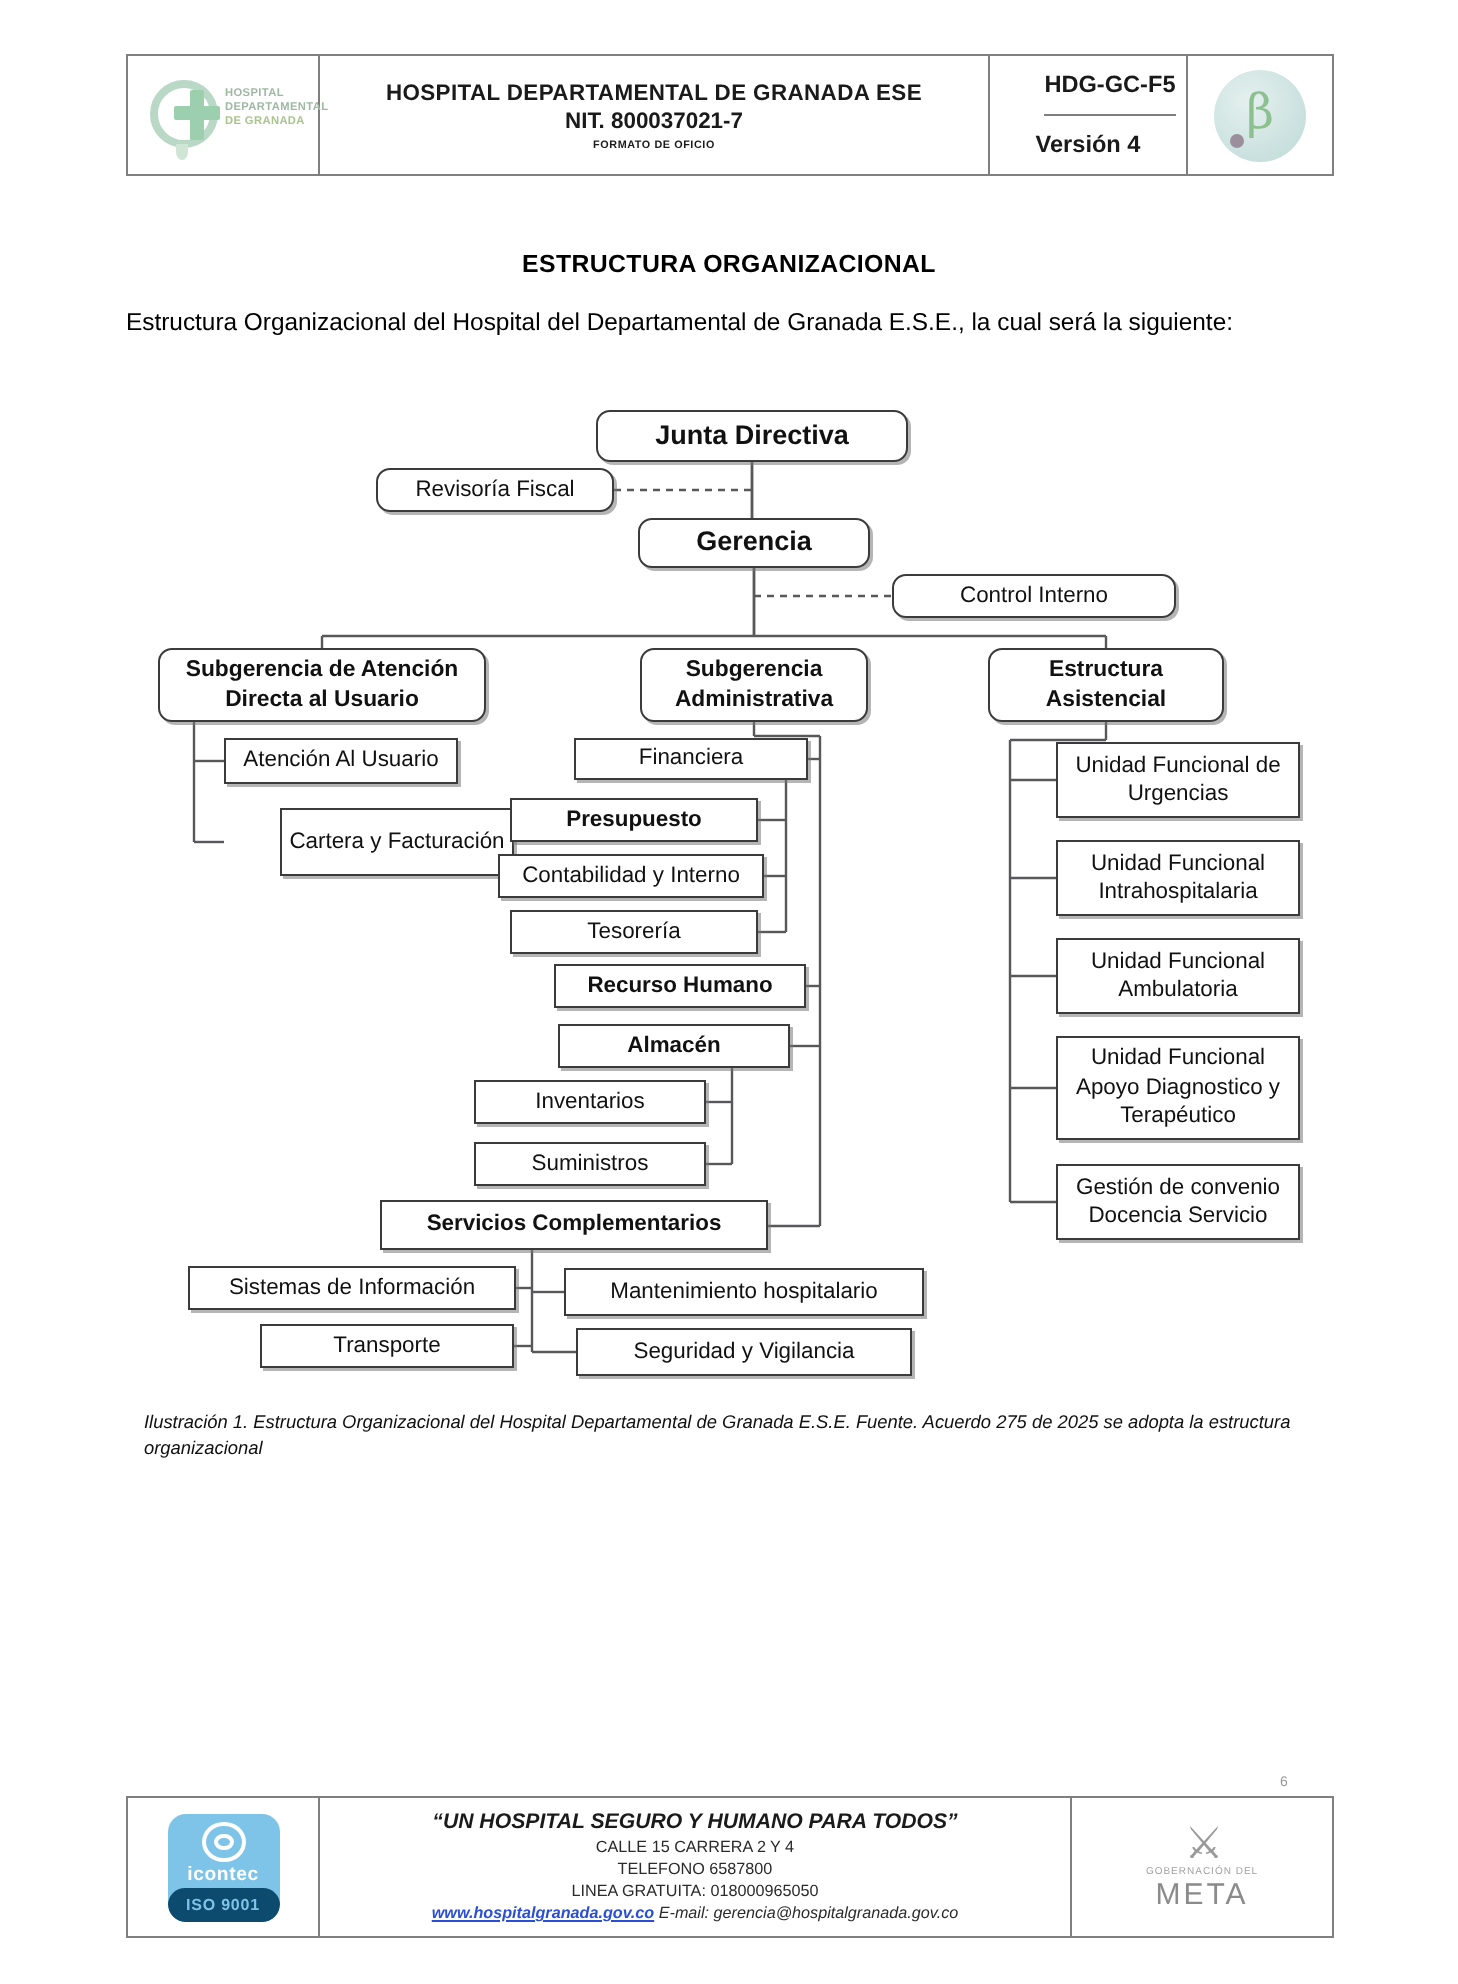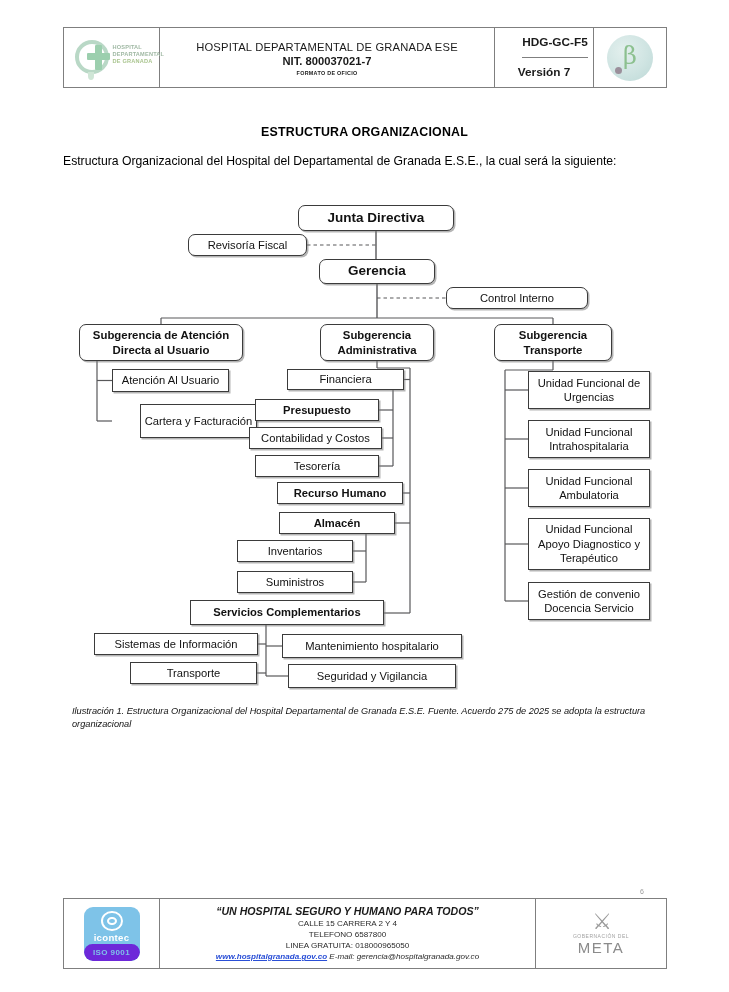--- a/index.html
+++ b/index.html
@@ -24,21 +24,21 @@
     display: flex;
     background: #fff;
   }
   .hdr-cell { border-right: 1px solid #7f7f7f; display:flex; align-items:center; justify-content:center; }
   .hdr-logo { width: 96px; }
   .hdr-title { flex: 1; flex-direction: column; padding: 2px 4px; }
   .hdr-codes { width: 99px; flex-direction: column; padding: 0; }
   .hdr-seal   { width: 72px; border-right: none; }
 
   .hdr-title-main {
-    font-size: 11.2px; font-weight: normal; letter-spacing: .2px;
+    font-size: 11.2px; font-weight: bold; letter-spacing: .2px;
     text-align: center; line-height: 14px; color:#1a1a1a;
   }
   .hdr-title-nit {
     font-size: 11.2px; font-weight: bold; text-align: center; line-height: 14px; color:#1a1a1a;
   }
   .hdr-title-sub {
     font-size: 5.4px; font-weight: bold; text-align: center;
     letter-spacing: .3px; margin-top: 2px; color:#1a1a1a;
   }
   .hdr-code-row {
@@ -141,21 +141,21 @@
   .icontec .sw {
     margin-top:4px; width:22px; height:22px; border-radius:50%;
     border:2.5px solid #fff; position:relative;
   }
   .icontec .sw:after {
     content:""; position:absolute; left:4px; top:4px; right:4px; bottom:4px;
     border-radius:50%; border:2.5px solid #fff;
   }
   .icontec .nm { color:#fff; font-size:9.6px; font-weight:bold; letter-spacing:.3px; margin-top:1px; }
   .icontec .iso-wrap {
-    margin-top:1px; width:56px; height:18px; background:#6d28d9;
+    margin-top:1px; width:56px; height:18px; background:#0c4a6e;
     border-radius:9px 9px 9px 9px; display:flex; align-items:center; justify-content:center;
   }
   .icontec .iso { color:#7ec3e8; font-size:8px; font-weight:bold; letter-spacing:.4px; }
 
   .ftr-slogan { font-size:10.6px; font-weight:bold; font-style:italic; text-align:center; color:#1a1a1a; line-height:13px; }
   .ftr-line { font-size:8.1px; text-align:center; color:#2b2b2b; line-height:11px; }
   .ftr-last { font-size:8.1px; text-align:center; line-height:11px; }
   .ftr-url { color:#2a4fd6; text-decoration:underline; font-weight:bold; font-style:italic; }
   .ftr-mail { font-style:italic; color:#2b2b2b; }
 
@@ -181,21 +181,21 @@
       </div>
     </div>
   </div>
   <div class="hdr-cell hdr-title">
     <div class="hdr-title-main">HOSPITAL DEPARTAMENTAL DE GRANADA ESE</div>
     <div class="hdr-title-nit">NIT. 800037021-7</div>
     <div class="hdr-title-sub">FORMATO DE OFICIO</div>
   </div>
   <div class="hdr-cell hdr-codes">
     <div class="hdr-code-row top">HDG-GC-F5</div>
-    <div class="hdr-code-row">Versión 7</div>
+    <div class="hdr-code-row">Versión 4</div>
   </div>
   <div class="hdr-cell hdr-seal">
     <div class="seal">
       <div class="sym">β</div>
       <div class="pin"></div>
     </div>
   </div>
 </div>
 
 <div class="doc-title">ESTRUCTURA ORGANIZACIONAL</div>
@@ -240,26 +240,26 @@
       <polyline points="505,488 528,488" fill="none" stroke="#58585a" stroke-width="1.2"></polyline>
       <polyline points="505,544 528,544" fill="none" stroke="#58585a" stroke-width="1.2"></polyline>
       <polyline points="505,601 528,601" fill="none" stroke="#58585a" stroke-width="1.2"></polyline>
     </svg>
 <div class="node top round" style="left: 298px; top: 205px; width: 156px; height: 26px;">Junta Directiva</div>
     <div class="node round" style="left: 188px; top: 234px; width: 119px; height: 22px;">Revisoría Fiscal</div>
     <div class="node top round" style="left: 319px; top: 259px; width: 116px; height: 25px;">Gerencia</div>
     <div class="node round" style="left: 446px; top: 287px; width: 142px; height: 22px;">Control Interno</div>
     <div class="node sub round" style="left: 79px; top: 324px; width: 164px; height: 37px;">Subgerencia de Atención Directa al Usuario</div>
     <div class="node sub round" style="left: 320px; top: 324px; width: 114px; height: 37px;">Subgerencia Administrativa</div>
-    <div class="node sub round" style="left: 494px; top: 324px; width: 118px; height: 37px;">Subgerencia Transporte</div>
+    <div class="node sub round" style="left: 494px; top: 324px; width: 118px; height: 37px;">Estructura Asistencial</div>
     <div class="node " style="left: 112px; top: 369px; width: 117px; height: 23px;">Atención Al Usuario</div>
     <div class="node " style="left: 112px; top: 404px; width: 117px; height: 34px; margin-left: 28px;">Cartera y Facturación</div>
     <div class="node " style="left: 287px; top: 369px; width: 117px; height: 21px;">Financiera</div>
     <div class="node b" style="left: 255px; top: 399px; width: 124px; height: 22px;">Presupuesto</div>
-    <div class="node " style="left: 249px; top: 427px; width: 133px; height: 22px;">Contabilidad y Costos</div>
+    <div class="node " style="left: 249px; top: 427px; width: 133px; height: 22px;">Contabilidad y Interno</div>
     <div class="node " style="left: 255px; top: 455px; width: 124px; height: 22px;">Tesorería</div>
     <div class="node b" style="left: 277px; top: 482px; width: 126px; height: 22px;">Recurso Humano</div>
     <div class="node b" style="left: 279px; top: 512px; width: 116px; height: 22px;">Almacén</div>
     <div class="node " style="left: 237px; top: 540px; width: 116px; height: 22px;">Inventarios</div>
     <div class="node " style="left: 237px; top: 571px; width: 116px; height: 22px;">Suministros</div>
     <div class="node " style="left: 94px; top: 633px; width: 164px; height: 22px;">Sistemas de Información</div>
     <div class="node b" style="left: 190px; top: 600px; width: 194px; height: 25px;">Servicios Complementarios</div>
     <div class="node " style="left: 282px; top: 634px; width: 180px; height: 24px;">Mantenimiento hospitalario</div>
     <div class="node " style="left: 130px; top: 662px; width: 127px; height: 22px;">Transporte</div>
     <div class="node " style="left: 528px; top: 371px; width: 122px; height: 38px;">Unidad Funcional de Urgencias</div>

